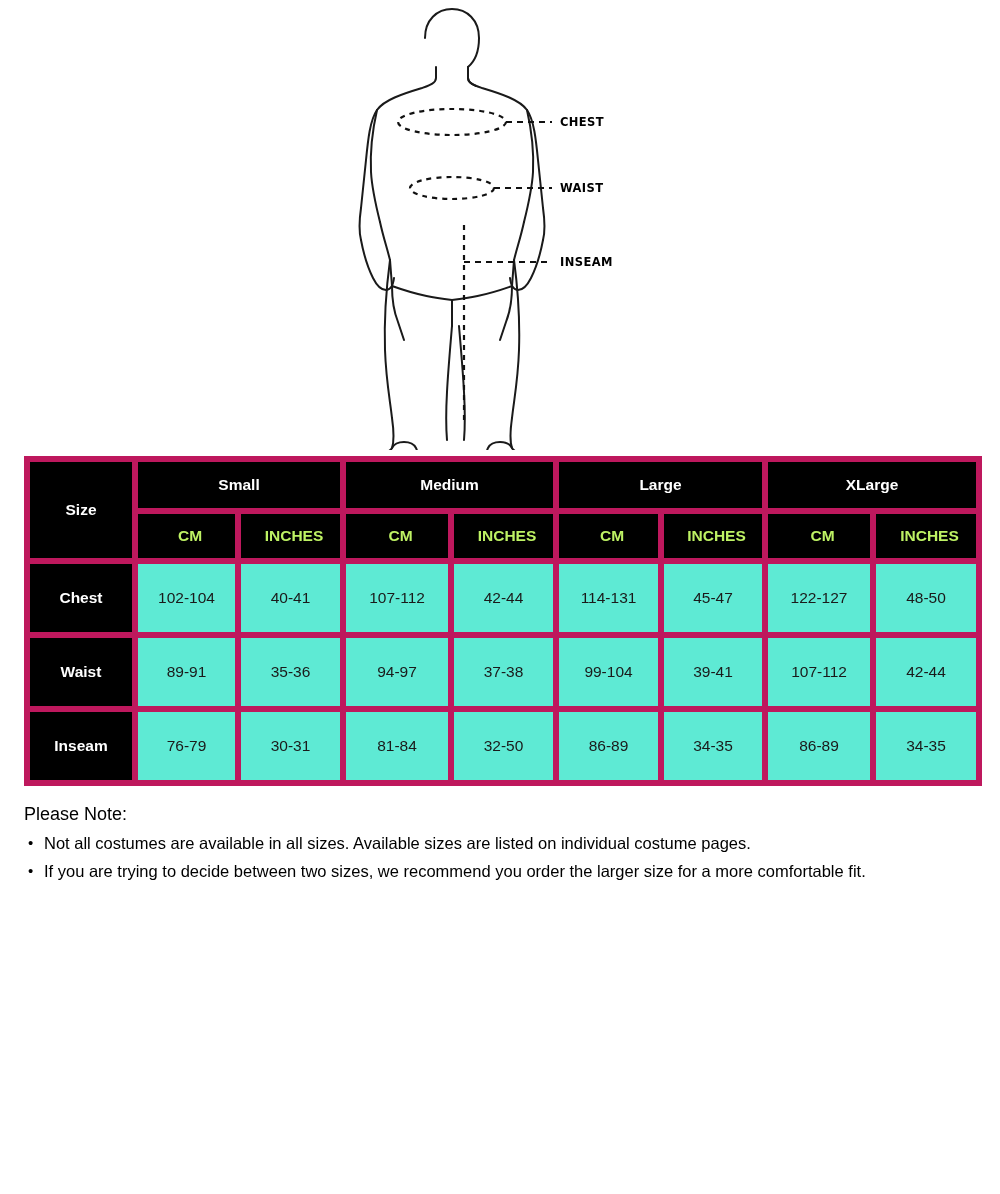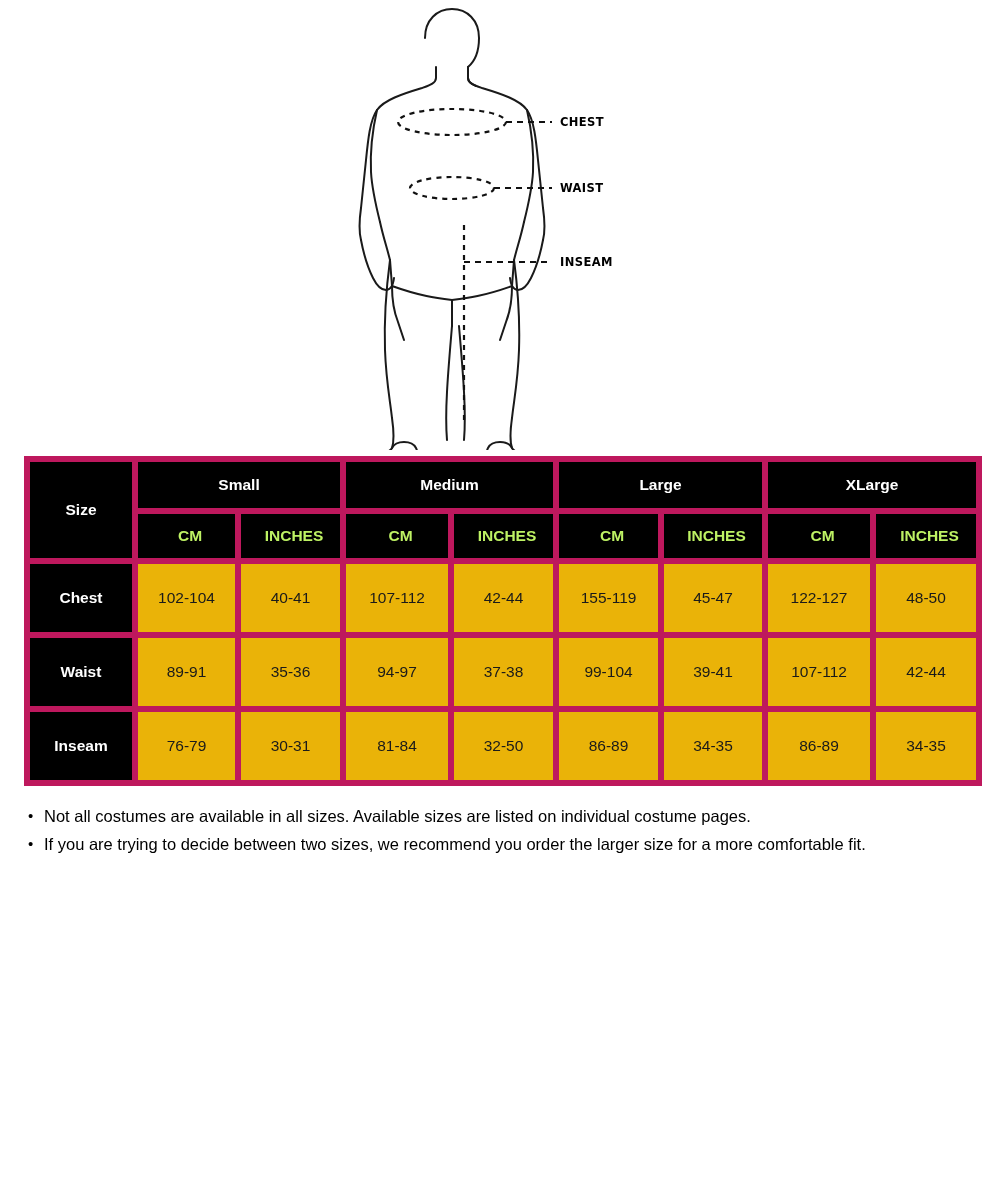--- a/index.html
+++ b/index.html
@@ -75,21 +75,21 @@
     padding-left: 8px;
   }
   .rowlabel {
     background: #000000;
     color: #ffffff;
     font-weight: bold;
     font-size: 17px;
     width: 108px;
   }
   .cell {
-    background: #eab308;
+    background: #5eead4;
     color: #1a1a1a;
     height: 74px;
     font-size: 15.5px;
   }
   .size-corner {
     background: #000000;
     color: #ffffff;
     font-weight: bold;
     font-size: 17px;
     width: 108px;
@@ -207,21 +207,21 @@
         <td class="hdr-sub">CM</td>
         <td class="hdr-sub">INCHES</td>
       </tr>
 
       <tr>
         <td class="rowlabel">Chest</td>
         <td class="cell">102-104</td>
         <td class="cell">40-41</td>
         <td class="cell">107-112</td>
         <td class="cell">42-44</td>
-        <td class="cell">155-119</td>
+        <td class="cell">114-131</td>
         <td class="cell">45-47</td>
         <td class="cell">122-127</td>
         <td class="cell">48-50</td>
       </tr>
 
       <tr>
         <td class="rowlabel">Waist</td>
         <td class="cell">89-91</td>
         <td class="cell">35-36</td>
         <td class="cell">94-97</td>
@@ -240,19 +240,20 @@
         <td class="cell">32-50</td>
         <td class="cell">86-89</td>
         <td class="cell">34-35</td>
         <td class="cell">86-89</td>
         <td class="cell">34-35</td>
       </tr>
     </tbody>
   </table>
 
   <div class="notes">
+    <div class="notes-title">Please Note:</div>
     <ul class="notelist">
       <li>Not all costumes are available in all sizes. Available sizes are listed on individual costume pages.</li>
       <li>If you are trying to decide between two sizes, we recommend you order the larger size for a more comfortable fit.</li>
     </ul>
   </div>
 
 </div>
 
 </body></html>

